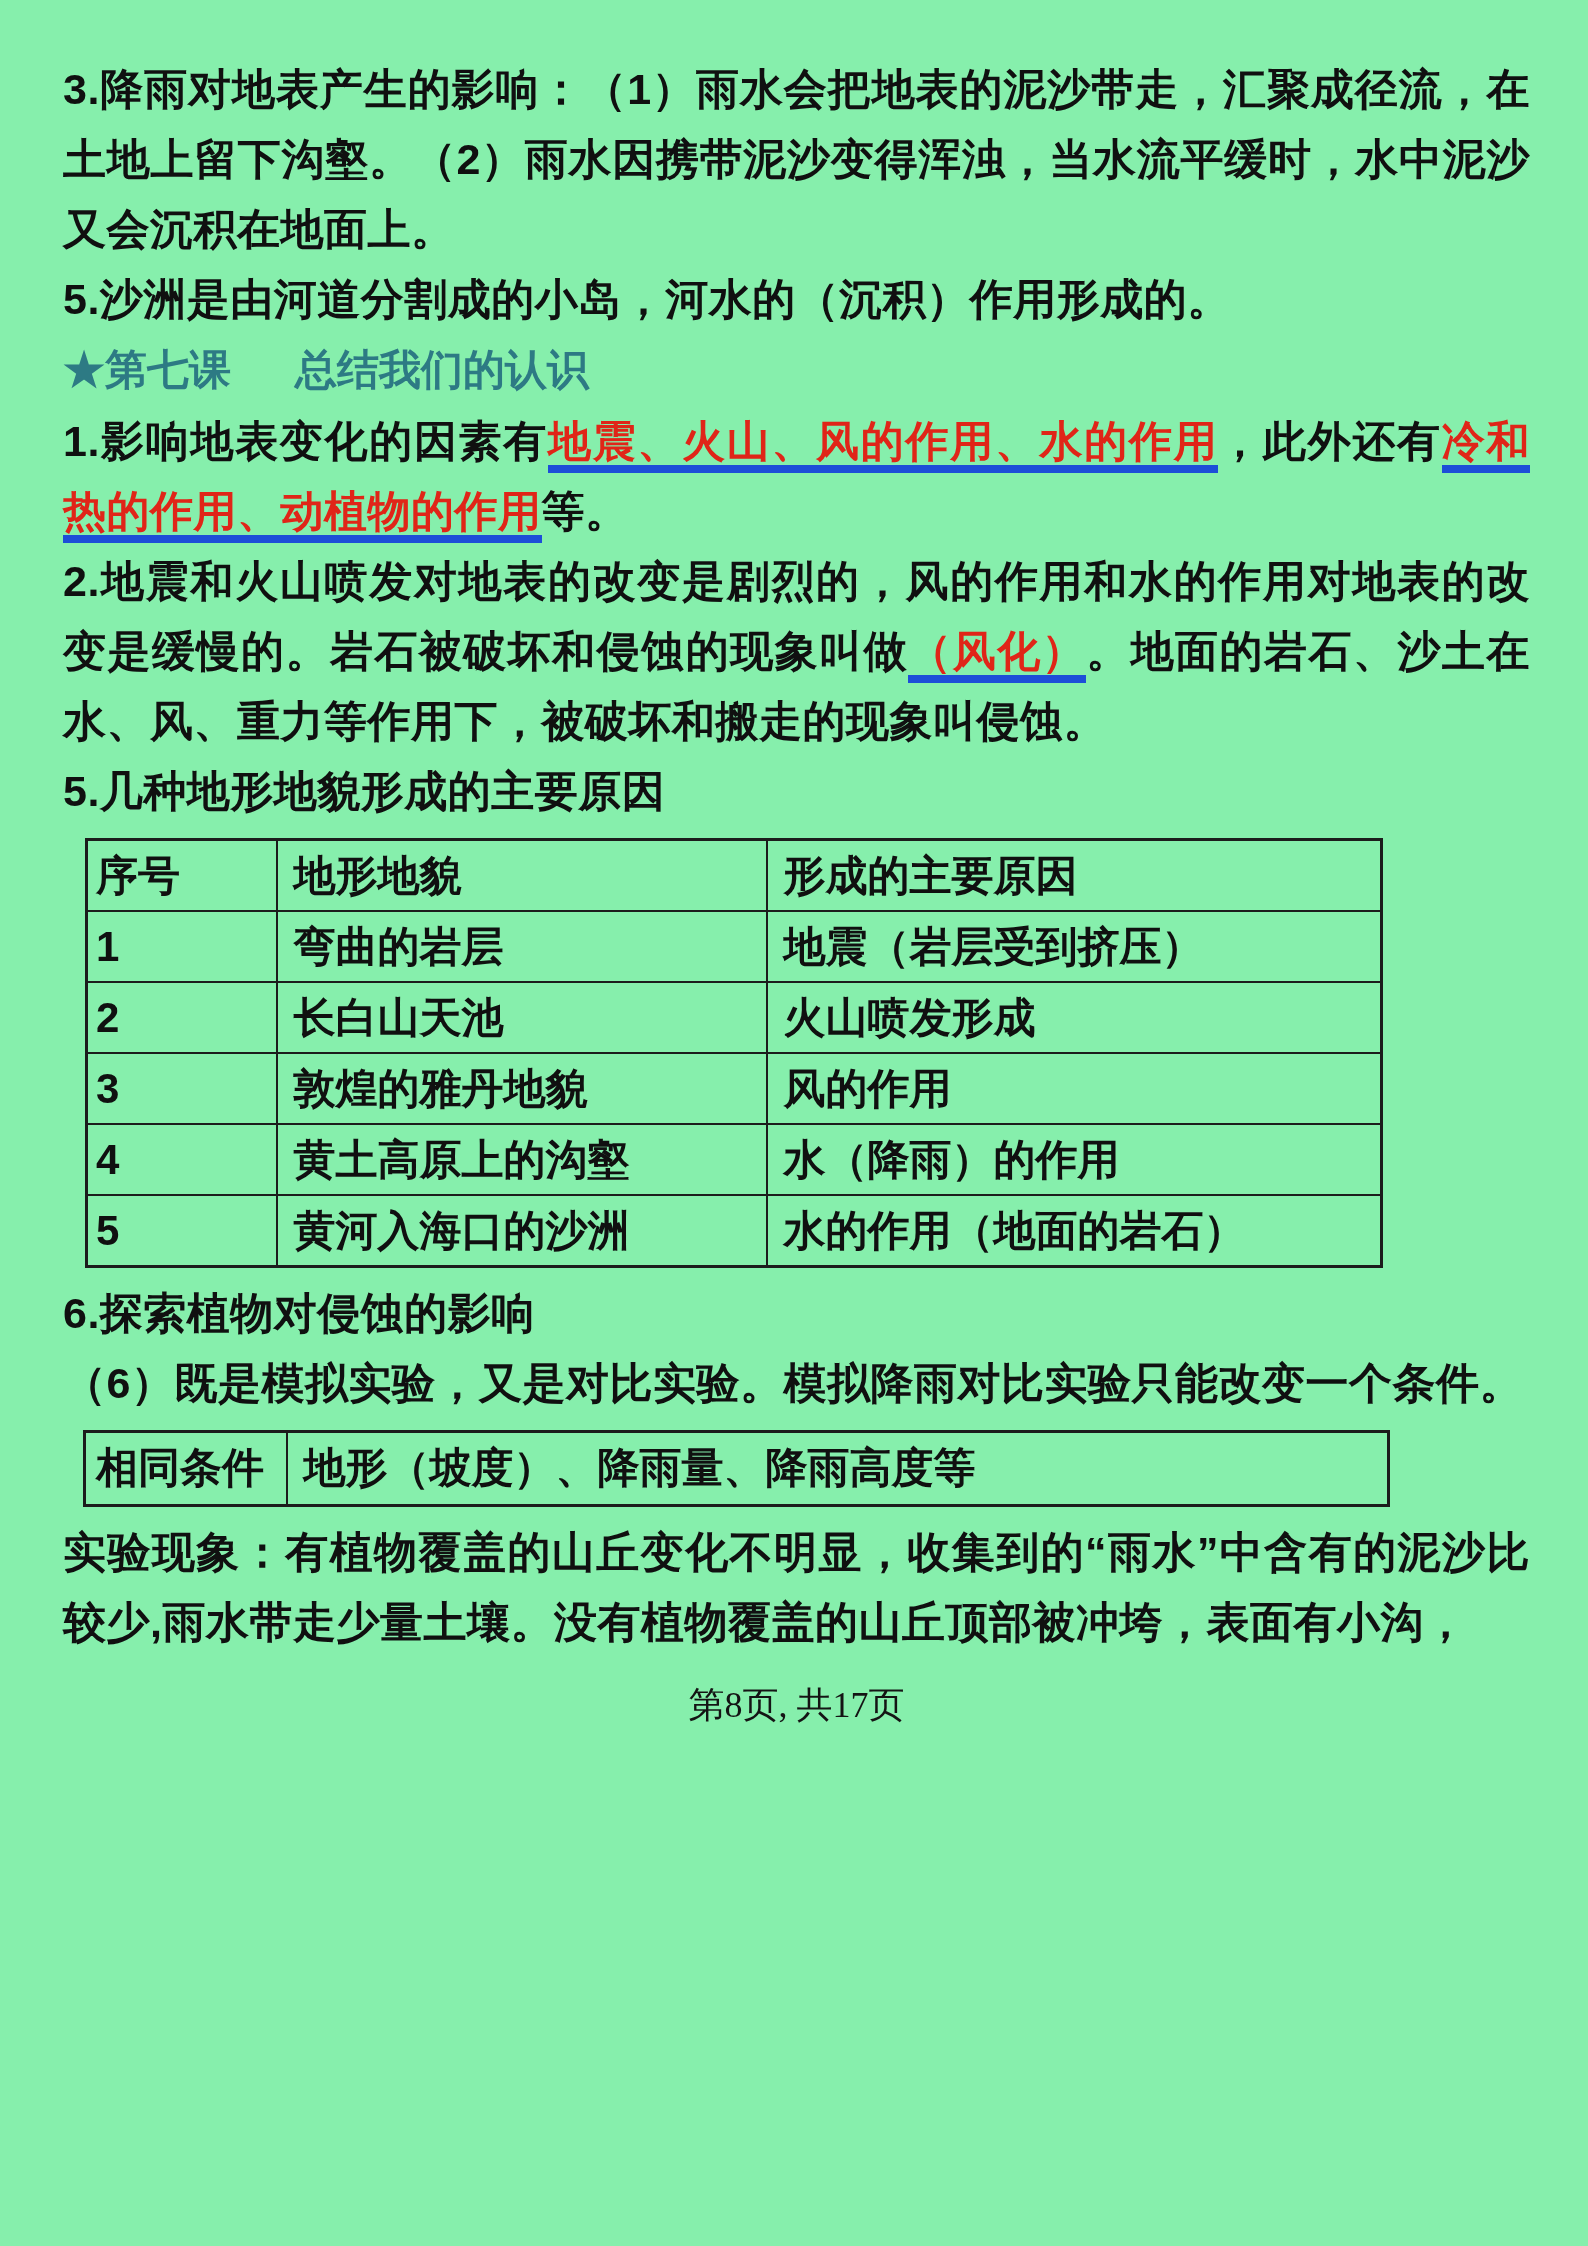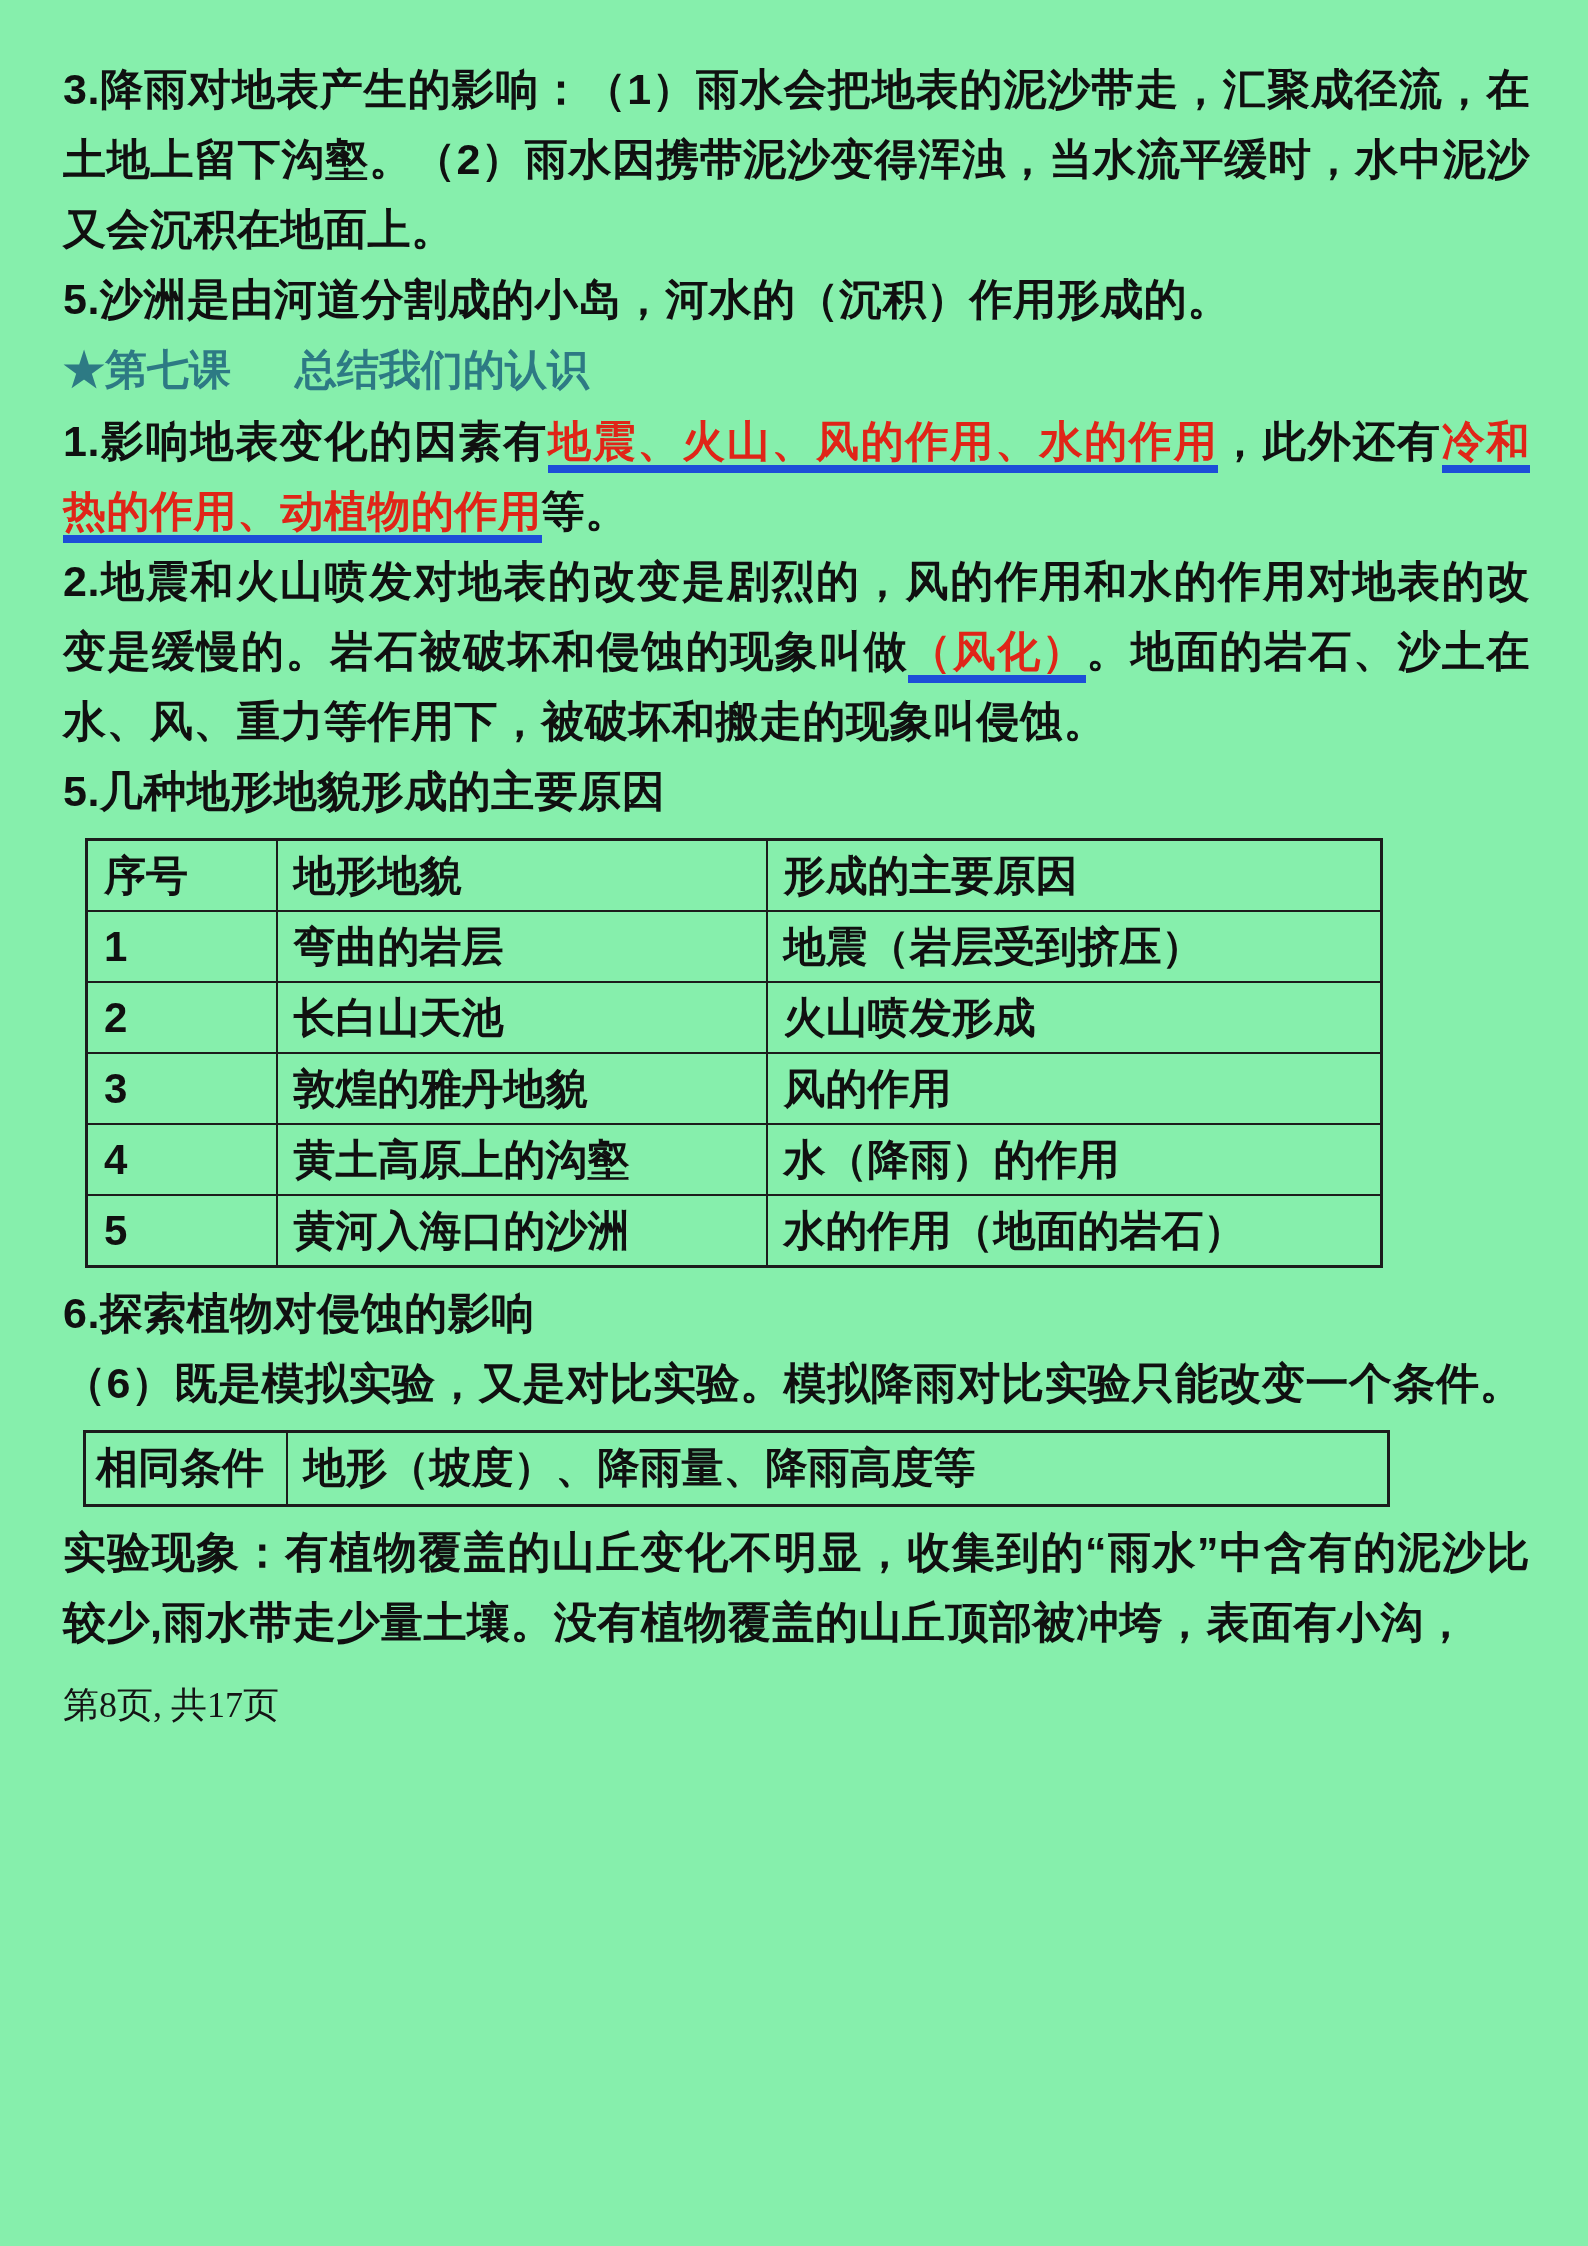--- a/index.html
+++ b/index.html
@@ -62,38 +62,39 @@
     border:2px solid var(--rule);
     height:69px;
     padding:0 8px 0 16px;
     vertical-align:middle;
     overflow:hidden;
     white-space:nowrap;
   }
   .landform-table col.c1{width:190px;}
   .landform-table col.c2{width:490px;}
   .landform-table col.c3{width:615px;}
-  .landform-table td.first{padding-left:16px;}
+  .landform-table td.first{padding-left:8px;}
   .conditions-table{
     width:1307px;
     margin:12px 0 10px 20px;
     border:3px solid var(--rule);
   }
   .conditions-table td{
     border:2px solid var(--rule);
     height:69px;
     padding:0 8px 2px 16px;
     vertical-align:middle;
     overflow:hidden;
     white-space:nowrap;
   }
   .conditions-table col.c1{width:202px;}
   .conditions-table td.first{padding-left:10px;}
   .footer{
     margin-top:26px;
+    text-align:center;
     font-family:"Liberation Serif", serif;
     font-weight:400;
     font-size:36px;
     line-height:44px;
     color:#141414;
   }
 </style>
 </head>
 <body>
 

